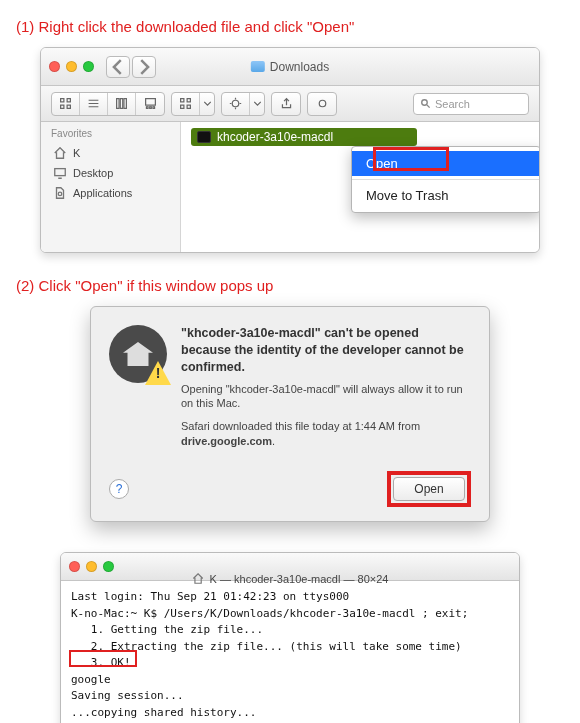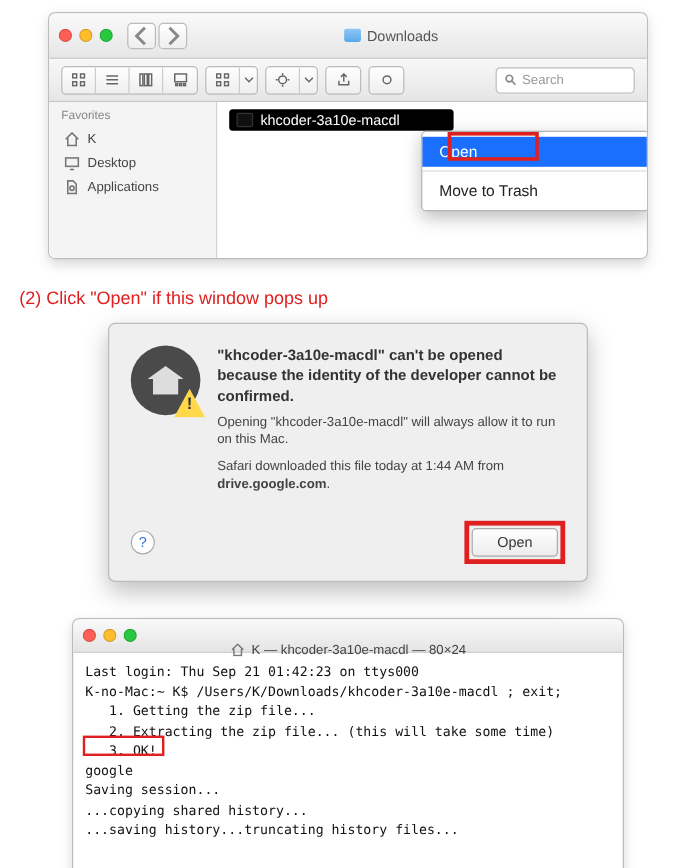--- a/index.html
+++ b/index.html
@@ -10,38 +10,38 @@
   
   .finder { width: 500px; margin: 0 auto 24px; border: 1px solid #bdbdbd; border-radius: 6px; overflow: hidden; background: #f6f6f6; box-shadow: 0 4px 10px rgba(0,0,0,0.15); }
   .titlebar { height: 38px; background: linear-gradient(#fafafa,#e6e6e6); border-bottom: 1px solid #c5c5c5; display: flex; align-items: center; padding: 0 8px; gap: 8px; position: relative; }
   .traffic { display: flex; gap: 6px; }
   .dot { width: 11px; height: 11px; border-radius: 50%; border: 1px solid rgba(0,0,0,0.15); }
   .dot.red { background: #ff5f57; }
   .dot.yellow { background: #ffbd2e; }
   .dot.green { background: #28c940; }
   .navbtns { display: flex; gap: 2px; margin-left: 4px; }
   .nvbtn { width: 24px; height: 22px; background: linear-gradient(#fff,#eee); border: 1px solid #bbb; border-radius: 4px; display: flex; align-items: center; justify-content: center; font-size: 11px; color: #777; }
-  .tcenter { position: absolute; left: 50%; transform: translateX(-50%); display: flex; align-items: center; gap: 5px; color: #555; font-size: 12px; margin-left: 36px; }
+  .tcenter { position: absolute; left: 50%; transform: translateX(-50%); display: flex; align-items: center; gap: 5px; color: #555; font-size: 12px; }
   .foldericon { width: 14px; height: 11px; background: linear-gradient(#8ec6f7,#5aa8e8); border-radius: 2px; display: inline-block; }
   .toolbar { height: 36px; background: linear-gradient(#f8f8f8,#e6e6e6); border-bottom: 1px solid #c5c5c5; display: flex; align-items: center; padding: 0 10px; gap: 6px; }
   .seggrp { display: flex; border: 1px solid #bbb; border-radius: 4px; overflow: hidden; background: linear-gradient(#fff,#eee); }
   .seg { width: 28px; height: 22px; display: flex; align-items: center; justify-content: center; font-size: 11px; color: #666; border-right: 1px solid #ccc; }
   .seg:last-child { border-right: none; }
   .seg svg { width: 13px; height: 13px; stroke: #666; fill: none; stroke-width: 1.5; }
   .spacer { flex: 1; }
   .search { display: flex; align-items: center; gap: 4px; background: #fff; border: 1px solid #bbb; border-radius: 4px; height: 22px; width: 116px; padding: 0 6px; font-size: 11px; color: #999; }
   .search svg { width: 11px; height: 11px; stroke: #888; fill: none; stroke-width: 2; }
 
   .finder-body { display: flex; height: 130px; background: #fff; }
   .sidebar { width: 140px; background: #f4f4f4; border-right: 1px solid #d5d5d5; padding: 6px 10px; font-size: 11px; color: #666; }
   .side-head { font-size: 10px; color: #888; margin-bottom: 4px; font-weight: 500; }
   .side-item { display: flex; align-items: center; gap: 6px; padding: 3px 2px; color: #444; }
   .side-item svg { width: 14px; height: 14px; stroke: #777; fill: none; stroke-width: 1.5; }
   .content { flex: 1; position: relative; padding: 6px 10px; }
-  .file-row { display: flex; align-items: center; gap: 6px; background: #000000; color: #fff; border-radius: 3px; padding: 2px 6px; font-size: 12px; width: 187px; }
+  .file-row { display: flex; align-items: center; gap: 6px; background: #4d7c0f; color: #fff; border-radius: 3px; padding: 2px 6px; font-size: 12px; width: 226px; }
   .file-row .term { width: 14px; height: 12px; background: #111; border: 1px solid #333; border-radius: 2px; display: inline-block; }
 
   .ctxmenu { position: absolute; top: 24px; right: -2px; width: 190px; background: #fff; border: 1px solid #b5b5b5; border-radius: 4px; box-shadow: 0 5px 14px rgba(0,0,0,0.25); padding: 4px 0; font-size: 13px; }
   .ctx-item { padding: 5px 14px; color: #222; display: flex; justify-content: space-between; align-items: center; }
   .ctx-item.hl { background: #1a6fff; color: #fff; }
   .ctx-item .arrow { font-size: 10px; color: #222; }
   .ctx-sep { height: 1px; background: #ddd; margin: 3px 0; }
   .redbox { border: 3px solid #e02020; }
   .redbox-open { position: absolute; top: 25px; right: 90px; width: 76px; height: 24px; pointer-events: none; z-index: 5; }
 
@@ -68,20 +68,21 @@
   .term-title { position: absolute; left: 50%; transform: translateX(-50%); font-size: 11px; color: #444; display: flex; align-items: center; gap: 5px; margin-top: 24px; }
   .term-title svg { width: 13px; height: 11px; stroke: #777; fill: none; stroke-width: 1.5; }
   .term-body { font-family: Menlo, Consolas, monospace; font-size: 11px; padding: 8px 10px 14px; line-height: 1.5; color: #111; white-space: pre; position: relative; }
   .ok-box { position: absolute; border: 2px solid #e02020; }
 </style>
 </head>
 <body>
 
 <div class="page">
 
+  <p class="instruction">(1) Right click the downloaded file and click "Open"</p>
 
   <div class="finder">
     <div class="titlebar">
       <div class="traffic">
         <div class="dot red"></div>
         <div class="dot yellow"></div>
         <div class="dot green"></div>
       </div>
       <div class="navbtns">
         <div class="nvbtn">

